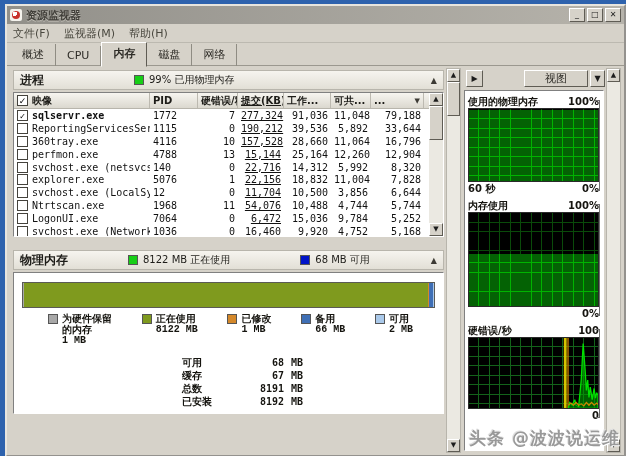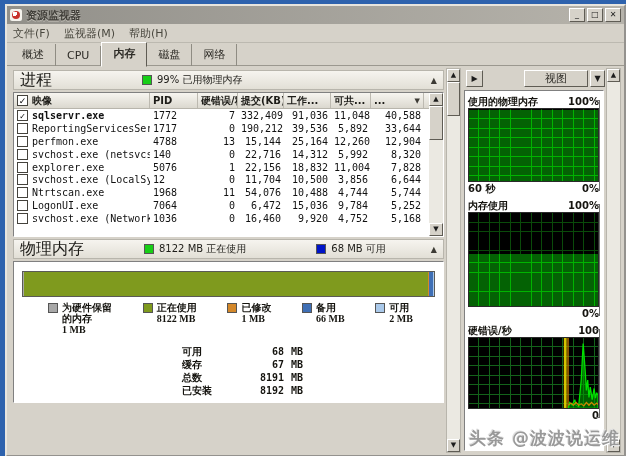--- a/index.html
+++ b/index.html
@@ -36,63 +36,63 @@
   
   .content { position:absolute; left:2px; right:2px; top:62px; bottom:2px; }
   .left-pane { position:absolute; left:4px; top:2px; width:431px; }
   .outer-scroll { position:absolute; left:437px; top:0; bottom:0; width:15px; background:#ebe9e2;
     border:1px solid #b8b5ac; }
   .right-pane { position:absolute; left:455px; right:1px; top:0; bottom:0; }
 
   
   .sec-header { height:20px; background:linear-gradient(#f6f4ef,#e2dfd6); border:1px solid #b8b5ac;
     display:flex; align-items:center; padding:0 6px; margin-bottom:2px; }
-  .sec-title { font-size:16px; font-weight:normal; color:#1d1c18; }
+  .sec-title { font-size:12px; font-weight:bold; color:#1d1c18; }
   .sec-status { display:flex; align-items:center; gap:5px; font-size:10px; color:#1d1c18; }
   .sq { width:10px; height:10px; border:1px solid #555; display:inline-block; }
   .collapse { margin-left:auto; font-size:8px; color:#3c3a34; }
   .gap-w90 { width:90px; }
 
   
   .proc-table { position:relative; height:145px; background:#fff;
     border:1px solid; border-color:#808080 #fff #fff #808080; padding-right:14px; overflow:hidden; }
   .thead { display:flex; height:16px; background:linear-gradient(#f7f5f0,#dbd8cf);
     border-bottom:1px solid #b8b5ac; font-size:10px; font-weight:bold; color:#1d1c18; }
   .th { border-right:1px solid #bcb9b0; display:flex; align-items:center; padding:0 3px; overflow:hidden; white-space:nowrap; }
   .trow { display:flex; height:12.9px; align-items:center; font-size:10px; color:#111;
     font-family:"DejaVu Sans Mono","Liberation Mono",monospace; }
   .td { overflow:hidden; white-space:nowrap; padding:0 3px; }
   .num { text-align:right; }
-  .c-name{width:136px;} .c-pid{width:48px;} .c-hf{width:40px;} .c-commit{width:46px;}
+  .c-name{width:136px;} .c-pid{width:48px;} .c-hf{width:40px;} .c-commit{width:46px;text-decoration:underline;}
   .c-work{width:47px;} .c-share{width:40px;} .c-priv{width:53px;}
   .cbox { width:11px; height:11px; background:#fff; border:1px solid #44423c; margin-right:4px;
     font-size:9px; line-height:10px; text-align:center; color:#000; flex:0 0 auto; }
   .bold { font-weight:bold; }
   .sort-ic { font-size:7px; margin-left:auto; color:#3c3a34; }
 
   
   .vscroll { position:absolute; right:0; top:0; bottom:0; width:14px; background:#ebe9e2; }
   .sbtn { height:13px; width:100%; background:#d6d2c9; border:1px solid; border-color:#fff #5f5c54 #5f5c54 #fff;
     font-size:7px; text-align:center; line-height:11px; color:#1c1c1c; }
   .sthumb { height:34px; width:100%; background:#d6d2c9; border:1px solid; border-color:#fff #5f5c54 #5f5c54 #fff; }
   .sspace { flex:1; }
   .vscroll, .outer-scroll { display:flex; flex-direction:column; }
 
   
-  .mem-wrap { margin-top:2px; }
+  .mem-wrap { margin-top:13px; }
   .mem-panel { height:142px; background:#fff; border:1px solid; border-color:#808080 #fff #fff #808080;
     padding:9px 8px 0 8px; }
   .mem-bar { height:26px; border:1px solid #5a5a55; display:flex; overflow:hidden; }
   .mem-bar > div { height:100%; }
   .legend { display:flex; margin-top:5px; padding:0 22px 0 26px; justify-content:space-between; }
   .lg-item { display:flex; gap:4px; font-size:10px; }
   .lg-sq { width:10px; height:10px; border:1px solid #555; margin-top:1px; flex:0 0 auto; }
   .lg-line { font-weight:bold; color:#15140f; line-height:11px; white-space:nowrap; }
   .lg-val { font-weight:bold; color:#15140f; line-height:11px;
-    font-family:Liberation Serif, serif; }
+    font-family:Liberation Mono, monospace; }
   .stats { margin:10px 0 0 160px; font-size:10px;
     font-family:"DejaVu Sans Mono","Liberation Mono",monospace; }
   .stat-line { display:flex; line-height:13px; font-weight:bold; color:#15140f; }
   .stat-label { width:60px; }
   .stat-val { width:42px; text-align:right; }
   .stat-unit { margin-left:7px; }
 
   
   .rp-toolbar { height:20px; display:flex; align-items:center; gap:2px; padding:0 16px 0 2px; }
   .rp-btn { background:#d6d2c9; border:1px solid; border-color:#fff #5f5c54 #5f5c54 #fff;
@@ -186,39 +186,51 @@
           </span>
         </div>
         <div>
   <div class="trow">
     <span class="td c-name" style="display:flex;align-items:center;">
       <span class="cbox">✓</span>
       <span class="bold">sqlservr.exe</span>
     </span>
     <span class="td c-pid">1772</span>
     <span class="td c-hf num">7</span>
-    <span class="td c-commit num">332,409</span>
+    <span class="td c-commit num">277,324</span>
     <span class="td c-work num">91,036</span>
     <span class="td c-share num">11,048</span>
-    <span class="td c-priv num">40,588</span>
+    <span class="td c-priv num">79,188</span>
   </div>
 
   <div class="trow">
     <span class="td c-name" style="display:flex;align-items:center;">
       <span class="cbox"></span>
       <span>ReportingServicesServi...</span>
     </span>
-    <span class="td c-pid">1717</span>
+    <span class="td c-pid">1115</span>
     <span class="td c-hf num">0</span>
     <span class="td c-commit num">190,212</span>
     <span class="td c-work num">39,536</span>
     <span class="td c-share num">5,892</span>
     <span class="td c-priv num">33,644</span>
   </div>
 
+  <div class="trow">
+    <span class="td c-name" style="display:flex;align-items:center;">
+      <span class="cbox"></span>
+      <span>360tray.exe</span>
+    </span>
+    <span class="td c-pid">4116</span>
+    <span class="td c-hf num">10</span>
+    <span class="td c-commit num">157,528</span>
+    <span class="td c-work num">28,660</span>
+    <span class="td c-share num">11,064</span>
+    <span class="td c-priv num">16,796</span>
+  </div>
 
   <div class="trow">
     <span class="td c-name" style="display:flex;align-items:center;">
       <span class="cbox"></span>
       <span>perfmon.exe</span>
     </span>
     <span class="td c-pid">4788</span>
     <span class="td c-hf num">13</span>
     <span class="td c-commit num">15,144</span>
     <span class="td c-work num">25,164</span>

